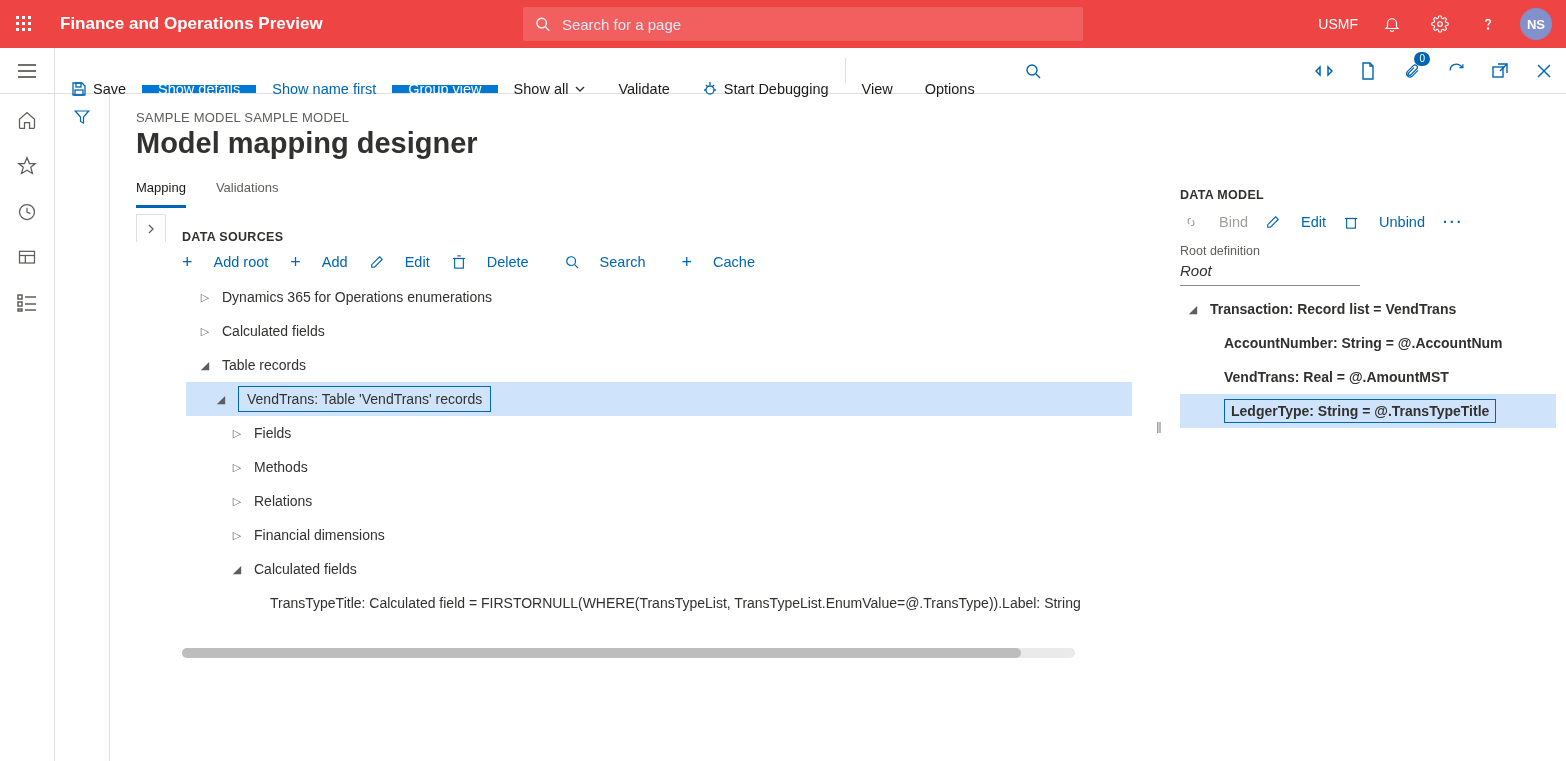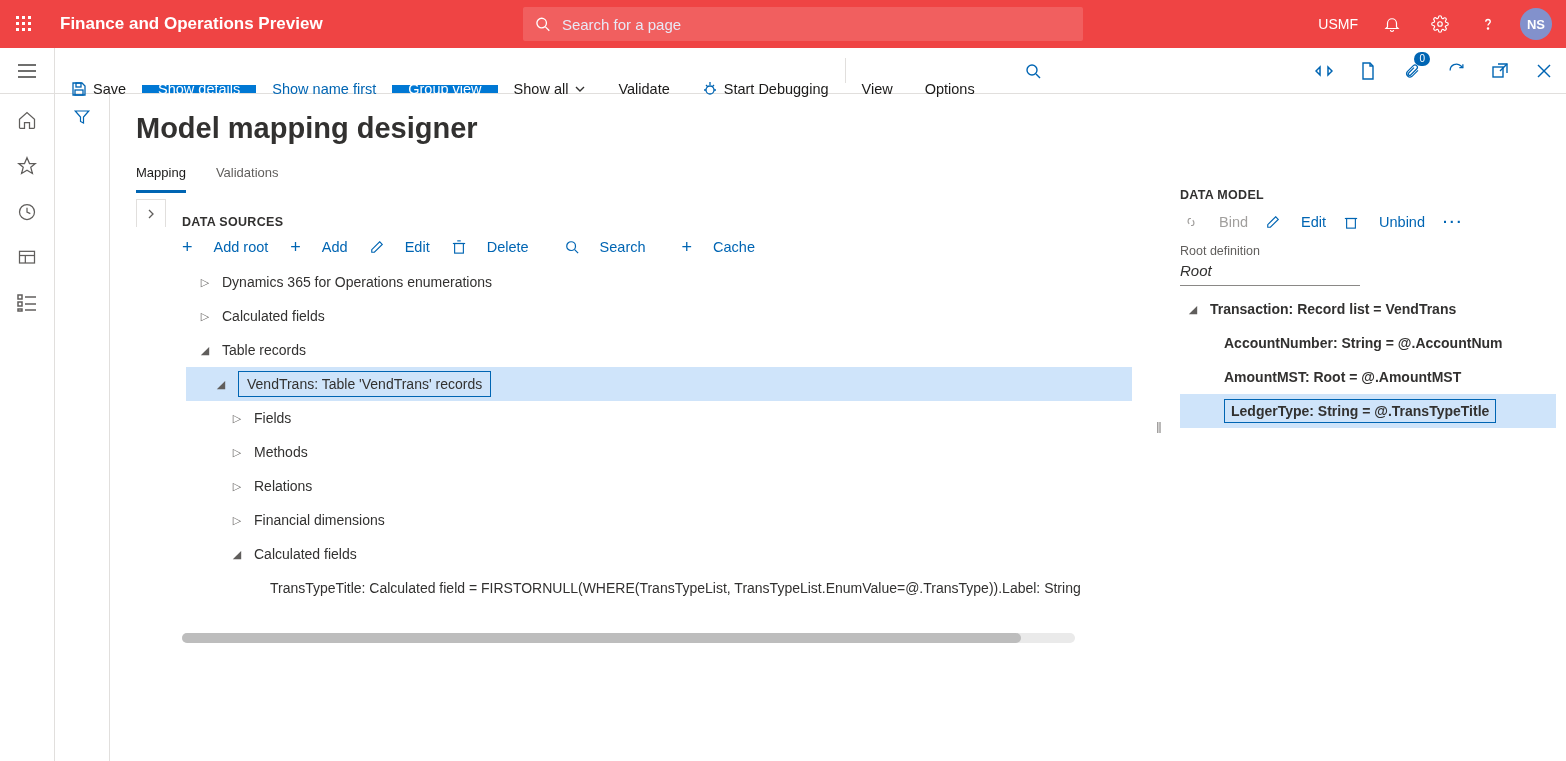--- a/index.html
+++ b/index.html
@@ -248,20 +248,21 @@
   <div class="filtercol">
     <div class="fbtn">
       <svg width="18" height="18" viewBox="0 0 24 24" fill="none" stroke="#0065b3" stroke-width="1.6">
           <polygon points="3,4 21,4 14,12 14,20 10,18 10,12"></polygon>
         </svg>
     </div>
   </div>
 
   <div class="main">
     <div class="mainleft">
+      <div class="crumb">SAMPLE MODEL SAMPLE MODEL</div>
       <div class="pgtitle">Model mapping designer</div>
       <div class="tabs">
         <div class="tab active">Mapping</div>
         <div class="tab">Validations</div>
       </div>
       <div class="panel">
         <div>
           <div class="collapse-handle">
             <svg width="10" height="10" viewBox="0 0 10 10" fill="none" stroke="#605e5c" stroke-width="1.3">
                 <polyline points="3,1 7,5 3,9"></polyline>
@@ -387,21 +388,21 @@
 
       <div class="dmtree">
         <div class="node" style="padding-left:6px">
             <span class="caret">◢</span>
             <span style="font-weight:600">Transaction: Record list = VendTrans</span>
           </div>
         <div class="node" style="padding-left:44px">
             <span style="font-weight:600">AccountNumber: String = @.AccountNum</span>
           </div>
         <div class="node" style="padding-left:44px">
-            <span style="font-weight:600">AmountMST: Root = @.AmountMST</span>
+            <span style="font-weight:600">VendTrans: Real = @.AmountMST</span>
           </div>
         <div class="node dm-sel" style="padding-left:44px">
             <span class="dmbox" style="font-weight:600">LedgerType: String = @.TransTypeTitle</span>
           </div>
       </div>
     </div>
   </div>
 </div>
 
 </body></html>

